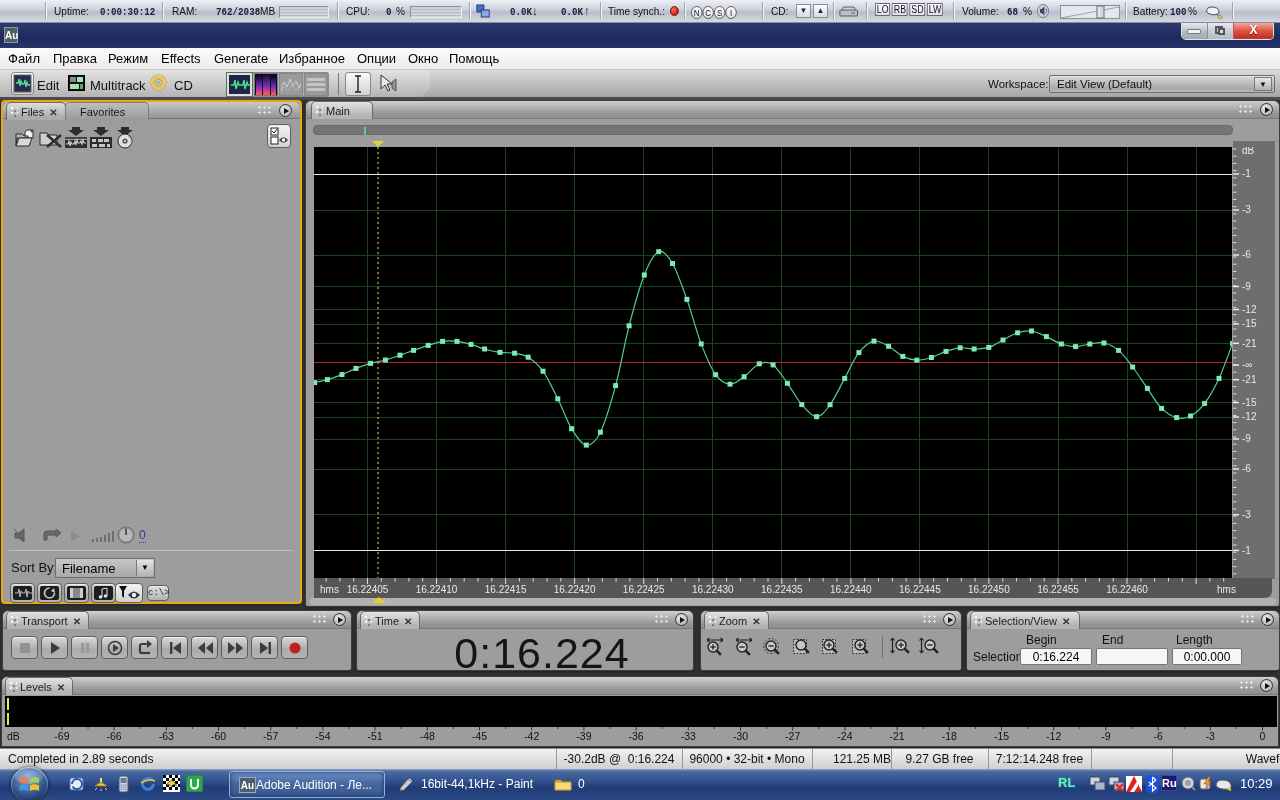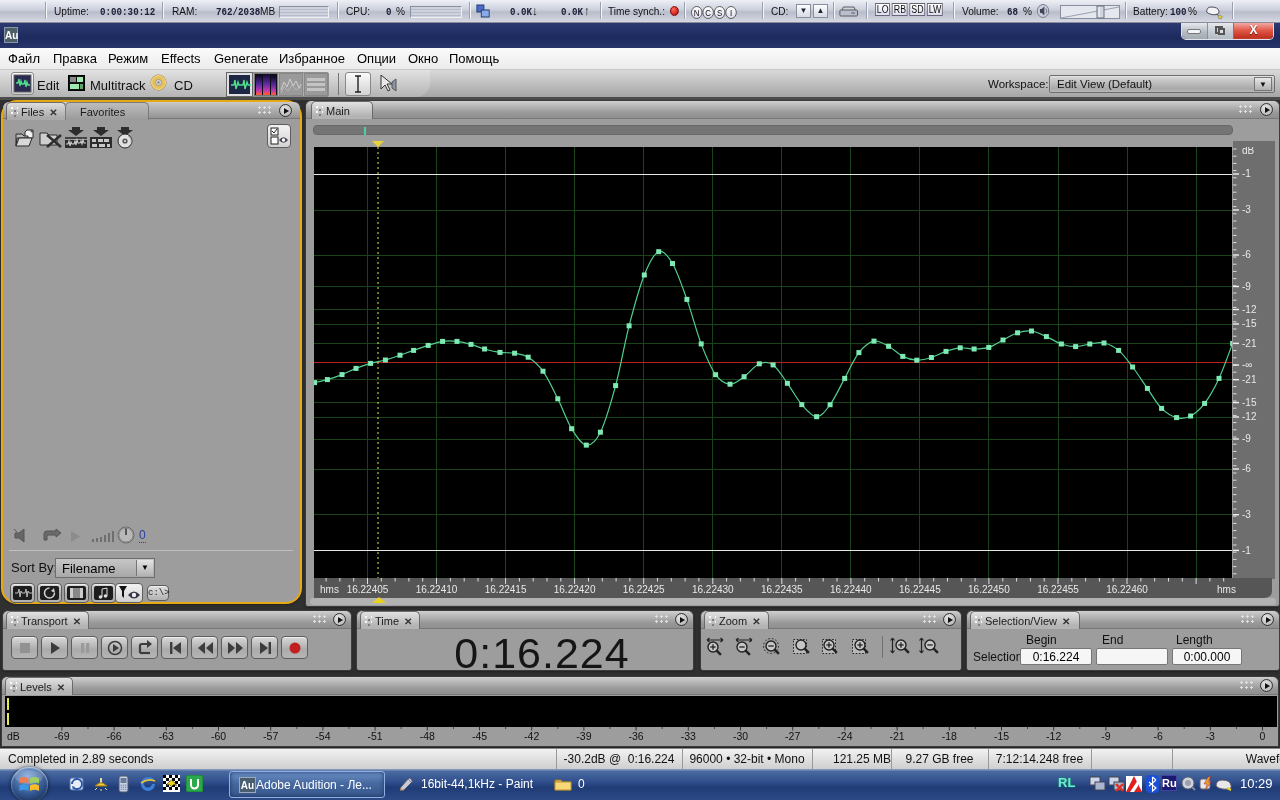--- a/index.html
+++ b/index.html
@@ -191,21 +191,21 @@
           <path d="M14 8v6l4 3V5z" fill="#8a93a8" stroke="#555"></path>
         </svg></div>
  <div style="position:absolute;left:988px;top:8px;font-size:11.5px">Workspace:</div>
  <div style="position:absolute;left:1049px;top:5px;width:226px;height:18px;background:linear-gradient(#d8d8d8,#a8a8a8 80%,#b8b8b8);border:1px solid #6e6e6e;border-radius:2px;box-shadow:inset 0 1px 2px #fff6;">
    <div style="position:absolute;left:7px;top:2px;font-size:11.5px">Edit View (Default)</div>
    <div style="position:absolute;right:2px;top:1px;width:18px;height:14px;background:linear-gradient(#e8e8e8,#b0b0b0);border:1px solid #777;text-align:center;font-size:8px;line-height:14px">▼</div>
  </div>
 </div>
 </div>
 
-<div class="panel" id="filespanel" style="left:1px;top:100px;width:301px;height:504px;border:2px solid #e8a812;background:#9d9d9d;border-radius:16px;">
+<div class="panel" id="filespanel" style="left:1px;top:100px;width:301px;height:504px;border:2px solid #e8a812;background:#9d9d9d;border-radius:4px;">
  <div class="phead" style="background:linear-gradient(#c9c9c9,#939393);height:17px">
    <div class="dots" style="right:28px;top:4px"></div>
    <div class="pmenu" style="right:8px;top:2px"></div>
  </div>
  <div class="ptab" style="left:3px;background:linear-gradient(#dedede,#ababab 85%)"><span class="grip"></span>Files<span class="x">✕</span></div>
  <div class="ptab" style="left:62px;width:84px;background:linear-gradient(#bdbdbd,#9a9a9a);border-color:#7a7a7a">Favorites</div>
 
  <div class="ab" style="left:11px;top:26px"><svg width="22" height="20" viewBox="0 0 22 20">
         <path d="M13 2 h6 v8 h-8 v-6 z" fill="#f2f2f2" stroke="#2a2a2a"></path>
         <path d="M17 2 l2 2 h-2z" fill="#999" stroke="#2a2a2a" stroke-width=".6"></path>

